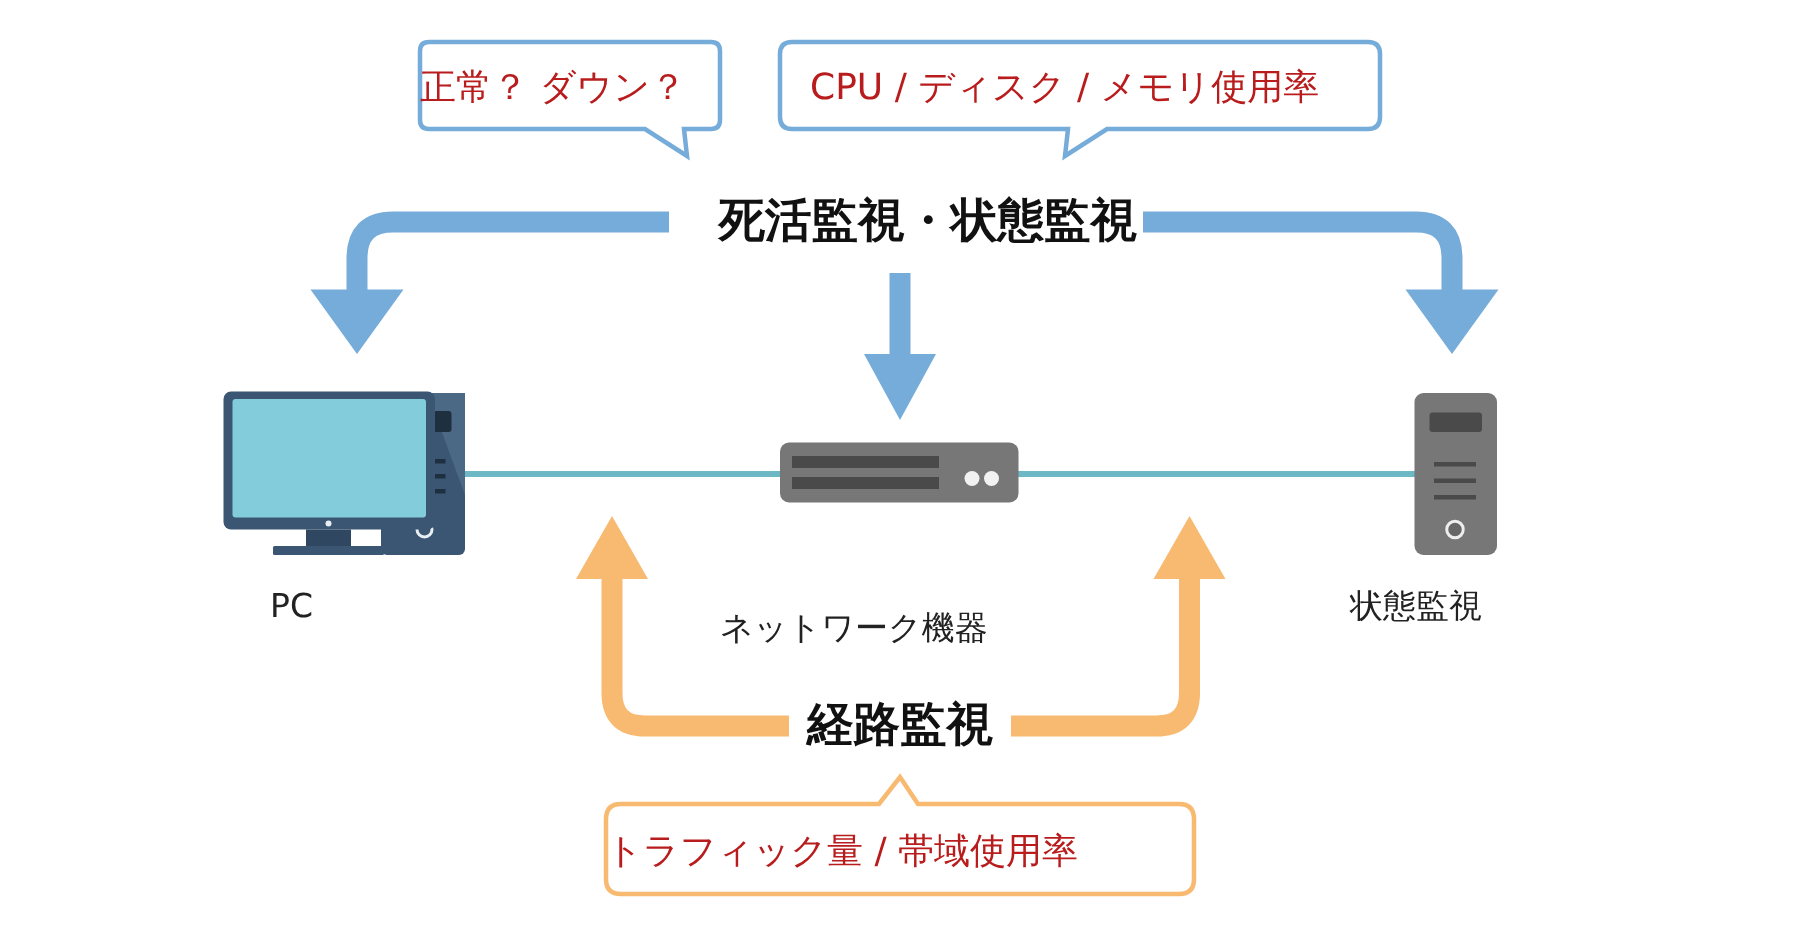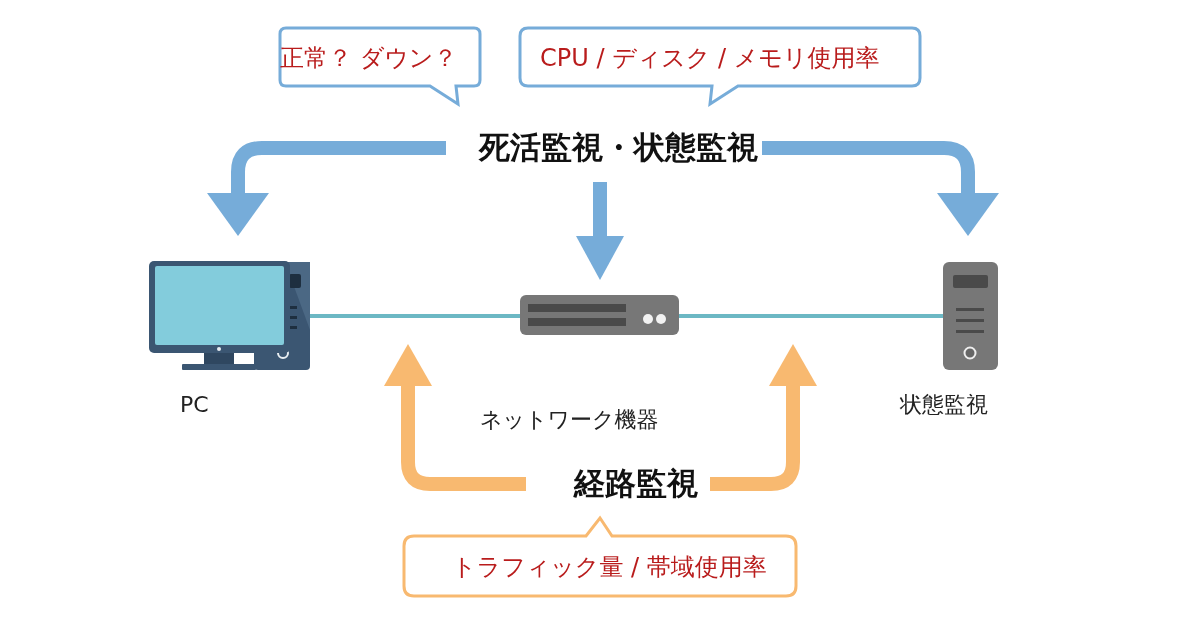--- a/index.html
+++ b/index.html
@@ -2,21 +2,21 @@
 <html><head>
 <meta charset="utf-8">
 <style>
   html, body { margin: 0; padding: 0; background: #ffffff; }
   body { width: 1200px; height: 630px; position: relative; overflow: hidden;
          font-family: "DejaVu Sans", "Liberation Sans", sans-serif; color: #222; }
   svg.canvas { position: absolute; left: 0; top: 0; }
   .bubble-text { position: absolute; font-size: 24px; color: #b91c1c; white-space: nowrap;
                  line-height: 1; }
   .heading { position: absolute; font-size: 31px; font-weight: bold; color: #111;
-             background: #fff; white-space: nowrap; line-height: 1; text-align: center; padding-left: 36px; }
+             background: #fff; white-space: nowrap; line-height: 1; text-align: center; }
   .label { position: absolute; font-size: 22px; color: #222; white-space: nowrap;
            text-align: left; line-height: 1; }
 </style>
 </head>
 <body>
 
 <svg class="canvas" width="1200" height="630" viewBox="0 0 1200 630">
 
   <line x1="310" y1="316" x2="522" y2="316" stroke="#6cb8c4" stroke-width="4"></line>
   <line x1="678" y1="316" x2="945" y2="316" stroke="#6cb8c4" stroke-width="4"></line>
@@ -90,13 +90,13 @@
 <div class="bubble-text" style="left:540px; top:46px; width:455px;">CPU / ディスク / メモリ使用率</div>
 
 <div class="heading" style="left:446px; top:132px; width:308px; padding:0 4px;text-align:right;">死活監視・状態監視</div>
 
 <div class="label" style="left:180px; top:394px; width:100px;">PC</div>
 <div class="label" style="left:480px; top:394px; width:240px;margin-top:15px;">ネットワーク機器</div>
 <div class="label" style="left:900px; top:394px; width:140px;">状態監視</div>
 
 <div class="heading" style="left:526px; top:468px; width:148px;">経路監視</div>
 
-<div class="bubble-text" style="left:404px; top:555px; width:392px;margin-left:48px;">トラフィック量 / 帯域使用率</div>
+<div class="bubble-text" style="left:404px; top:555px; width:392px;">トラフィック量 / 帯域使用率</div>
 
 </body></html>

